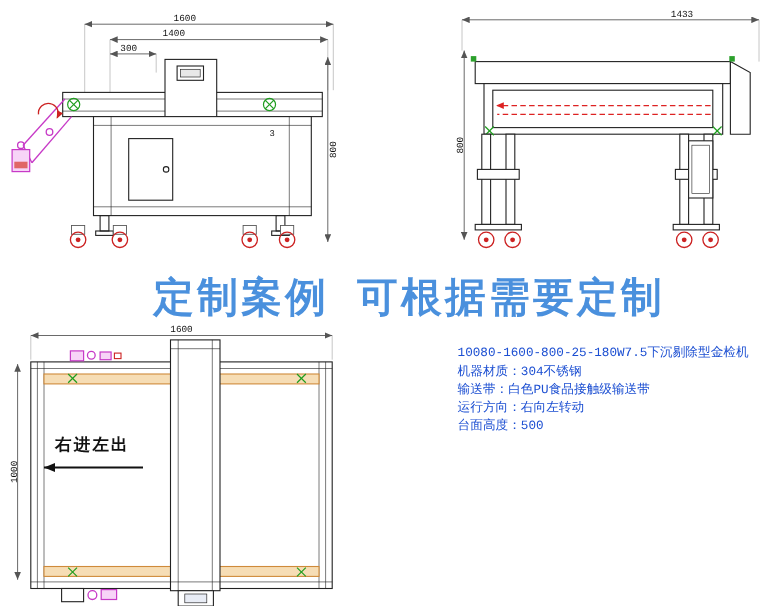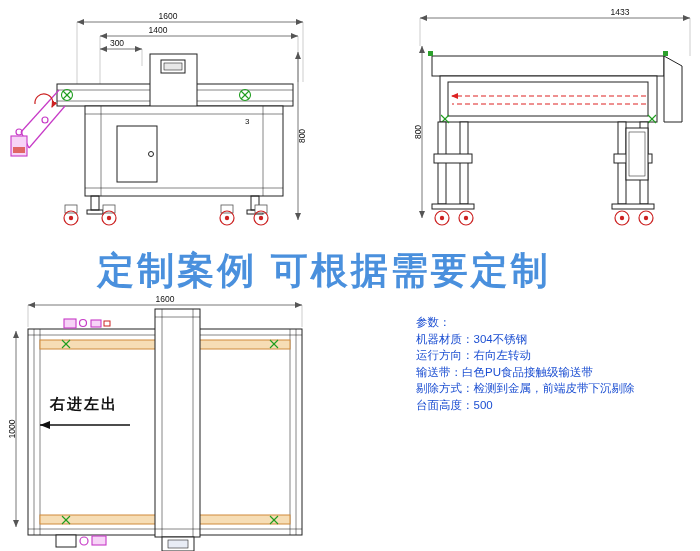--- a/index.html
+++ b/index.html
@@ -1,23 +1,23 @@
 <!DOCTYPE html>
 <html><head>
 <meta charset="utf-8">
 <style>
   html,body{margin:0;padding:0;background:#fff;}
   #sheet{position:relative;width:700px;height:551px;background:#fff;overflow:hidden;
-         font-family:Liberation Sans, sans-serif;}
+         font-family:Liberation Mono, monospace;}
   #sheet svg{position:absolute;}
   #view-side{left:5px;top:6px;}
   #view-front{left:412px;top:6px;}
   #view-plan{left:6px;top:295px;}
   #banner{position:absolute;left:0;top:246px;width:648px;text-align:center;
-          font-size:37px;font-weight:600;letter-spacing:3px;color:#4a90dd;white-space:nowrap;}
+          font-size:37px;font-weight:600;letter-spacing:3px;color:#4a90dd;white-space:nowrap;padding-left:48px;}
   #specs{position:absolute;left:416px;top:314px;width:282px;color:#1c4fd2;
          font-size:11.5px;line-height:16.5px;}
   .spec-line{white-space:nowrap;}
   .dim{font-size:8.5px;fill:#111;}
   .ann{font-size:8px;fill:#111;}
   .flow{font-size:15px;font-weight:bold;fill:#111;letter-spacing:2px;}
   .ln{stroke:#222;fill:none;stroke-width:1;}
   .lnf{stroke:#222;fill:#fff;stroke-width:1;}
   .thin{stroke:#222;fill:none;stroke-width:.55;}
   .dimln{stroke:#555;fill:none;stroke-width:.8;}
@@ -275,21 +275,20 @@
       <rect x="162" y="245" width="20" height="8" fill="#e8ecf5" stroke="#222" stroke-width=".6"></rect>
     </g>
 
     <g>
       <text class="flow" x="44" y="114">右进左出</text>
       <line x1="124" y1="130" x2="34" y2="130" stroke="#111" stroke-width="1.6" marker-end="url(#b3a)"></line>
     </g>
   </svg>
 
   <div id="specs">
-    <div class="spec-line">参数：</div>
+    <div class="spec-line">10080-1600-800-25-180W7.5下沉剔除型金检机</div>
     <div class="spec-line">机器材质：304不锈钢</div>
+    <div class="spec-line">输送带：白色PU食品接触级输送带</div>
     <div class="spec-line">运行方向：右向左转动</div>
-    <div class="spec-line">输送带：白色PU食品接触级输送带</div>
-    <div class="spec-line">剔除方式：检测到金属，前端皮带下沉剔除</div>
     <div class="spec-line">台面高度：500</div>
   </div>
 
 </div>
 
 </body></html>

